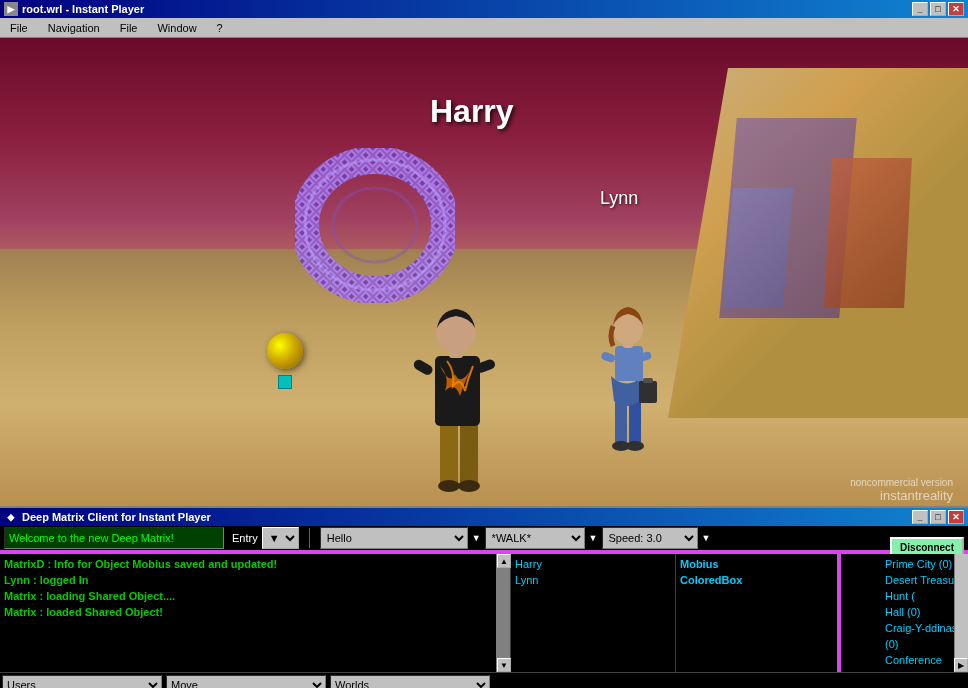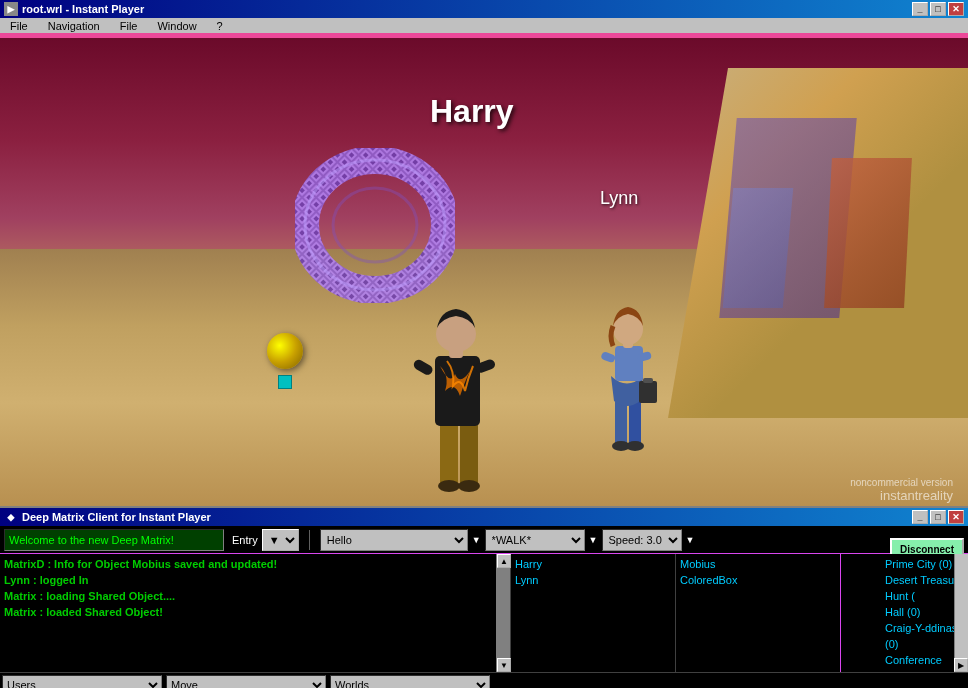--- a/index.html
+++ b/index.html
@@ -22,21 +22,21 @@
     .title-btn { width: 16px; height: 14px; background: #c0c0c0; border: 1px outset #fff; font-size: 9px; display: flex; align-items: center; justify-content: center; cursor: pointer; color: #000; }
 
     
     .menu-bar {
       background: #c0c0c0;
       height: 20px;
       display: flex;
       align-items: center;
       padding: 0 4px;
       gap: 8px;
-      border-bottom: 5px solid #ec4899;
+      border-bottom: 1px solid #ec4899;
     }
     .menu-item { font-size: 11px; padding: 2px 6px; cursor: pointer; }
 
     
     .viewport {
       width: 968px;
       height: 468px;
       position: relative;
       overflow: hidden;
       background: #8b6914;
@@ -182,21 +182,21 @@
     .dm-title-icon { width: 14px; height: 14px; margin-right: 4px; display: flex; align-items: center; justify-content: center; font-size: 9px; }
 
     
     .dm-toolbar {
       background: #000;
       height: 28px;
       display: flex;
       align-items: center;
       padding: 2px 4px;
       gap: 4px;
-      border-bottom: 1px solid #d946ef;
+      border-bottom: 4px solid #d946ef;
     }
 
     .dm-input-welcome {
       background: #004000;
       color: #00ff00;
       border: 1px inset #808080;
       padding: 2px 4px;
       font-size: 11px;
       width: 220px;
       height: 22px;
@@ -243,21 +243,21 @@
       font-size: 11px;
       width: 100px;
     }
 
     .speed-select {
       background: #c0c0c0;
       border: 1px inset #808080;
       height: 22px;
       padding: 0 2px;
       font-size: 11px;
-      width: 80px;
+      width: 96px;
     }
 
     .disconnect-btn {
       background: #86efac;
       border: 2px outset #fff;
       height: 22px;
       padding: 0 8px;
       font-size: 10px;
       cursor: pointer;
       font-weight: bold;
@@ -327,23 +327,24 @@
       color: #00ccff;
       font-size: 11px;
       line-height: 16px;
       font-family: Arial, sans-serif;
     }
 
     
     .objects-panel {
       width: 165px;
       background: #000;
-      border-right: 1px solid #d946ef;
+      border-right: 4px solid #d946ef;
       padding: 2px 4px;
       overflow: hidden;
+      font-weight: bold;
     }
     .object-item {
       color: #00ccff;
       font-size: 11px;
       line-height: 16px;
       font-family: Arial, sans-serif;
     }
 
     
     .worlds-panel {

